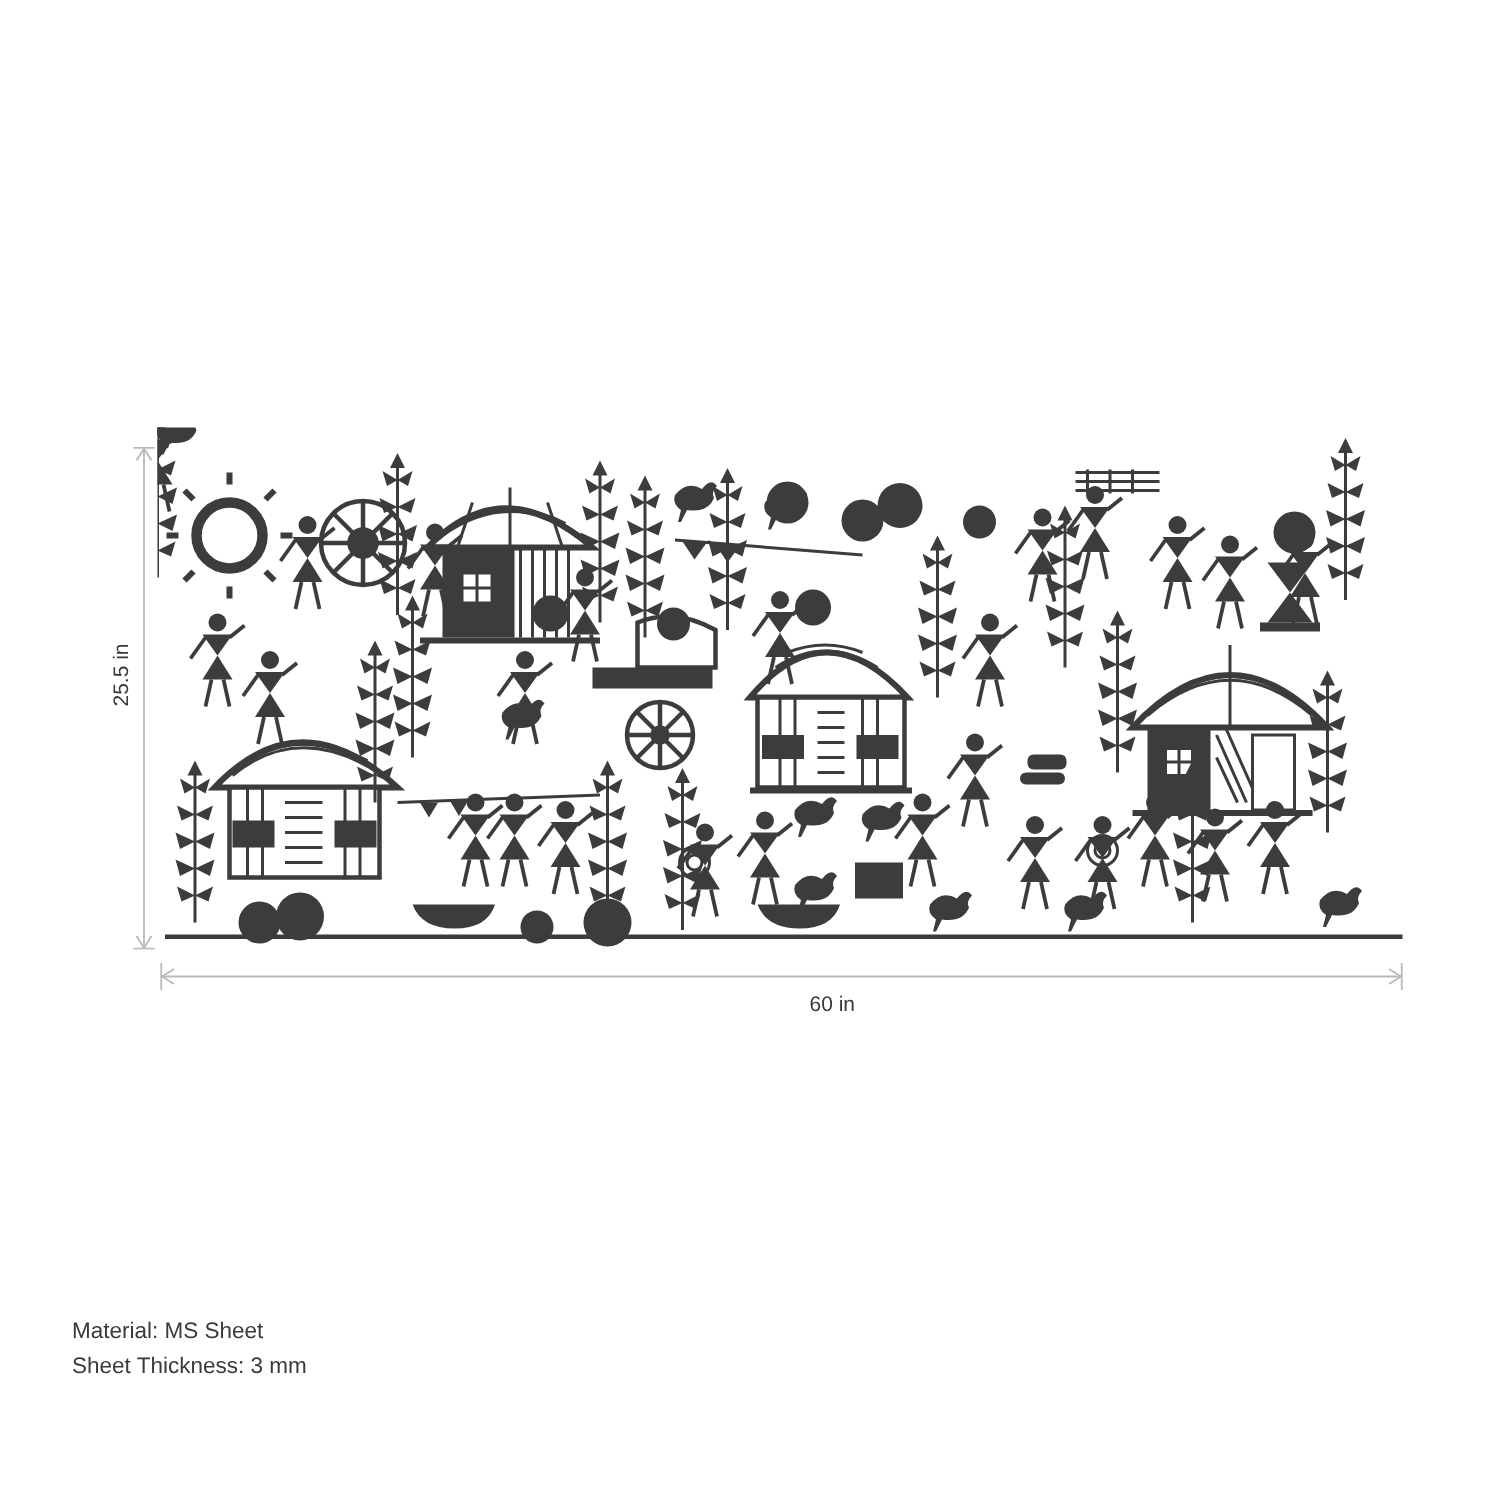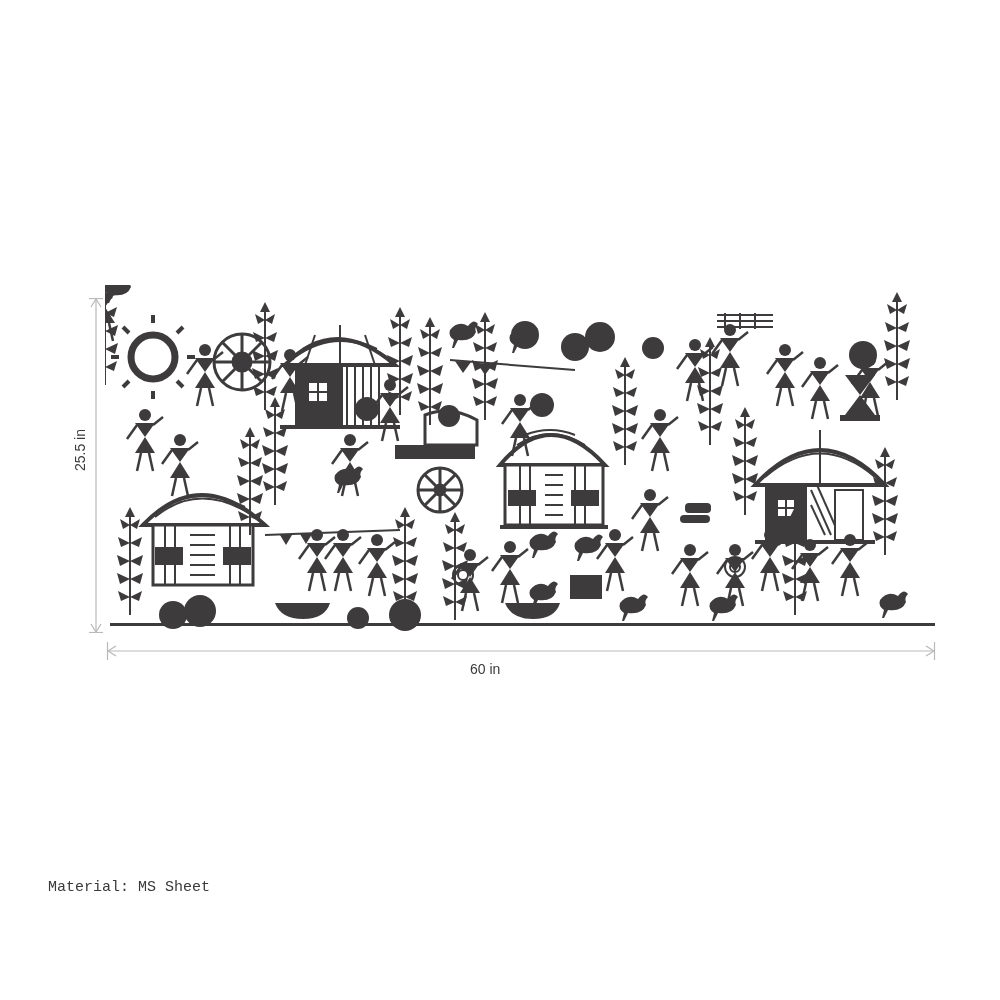--- a/index.html
+++ b/index.html
@@ -4,23 +4,23 @@
 <style>
   html, body { margin:0; padding:0; background:#ffffff; }
   body { width:1000px; height:1000px; position:relative; overflow:hidden;
          font-family:"Liberation Sans", "DejaVu Sans", sans-serif; color:#3a3a3a; }
   .art { position:absolute; left:105px; top:285px; width:835px; height:355px; }
   .dim-v { position:absolute; left:86px; top:298px; width:20px; height:335px; }
   .dim-h { position:absolute; left:105px; top:640px; width:832px; height:22px; }
   .dim-label-v { position:absolute; left:52px; top:440px; width:60px; height:20px;
                  transform:rotate(-90deg); transform-origin:center; text-align:center;
                  font-size:14px; color:#3a3a3a; }
-  .dim-label-h { position:absolute; left:470px; top:661px; width:100px; text-align:left;
+  .dim-label-h { position:absolute; left:470px; top:661px; width:100px; text-align:right;
                  font-size:14px; color:#3a3a3a; }
-  .specs { position:absolute; left:48px; top:877px; font-size:15px; line-height:22.5px; color:#3a3a3a;font-family:Liberation Mono, monospace; }
+  .specs { position:absolute; left:48px; top:877px; font-size:15px; line-height:22.5px; color:#3a3a3a; }
   .specs div { white-space:nowrap; }
 </style>
 </head>
 <body>
 
 <svg class="art" viewBox="0 0 835 355" xmlns="http://www.w3.org/2000/svg">
   <g fill="#3d3b3c" stroke="#3d3b3c">
 
     <rect x="5" y="338" width="825" height="3" stroke="none"></rect>
 
@@ -289,13 +289,14 @@
     <line x1="829.5" y1="2" x2="829.5" y2="20"></line>
     <line x1="3" y1="11" x2="829" y2="11"></line>
     <polyline points="11,6 3,11 11,16"></polyline>
     <polyline points="821,6 829,11 821,16"></polyline>
   </g>
 </svg>
 <div class="dim-label-h">60 in</div>
 
 <div class="specs">
   <div>Material: MS Sheet</div>
+  <div>Sheet Thickness: 3 mm</div>
 </div>
 
 </body></html>

